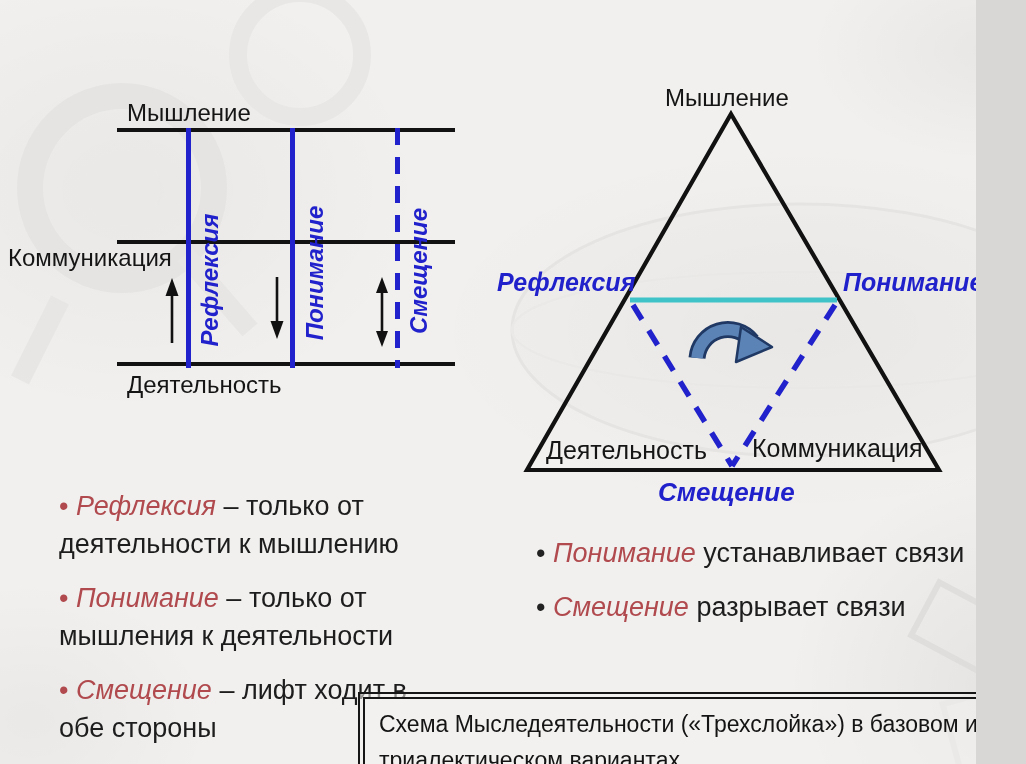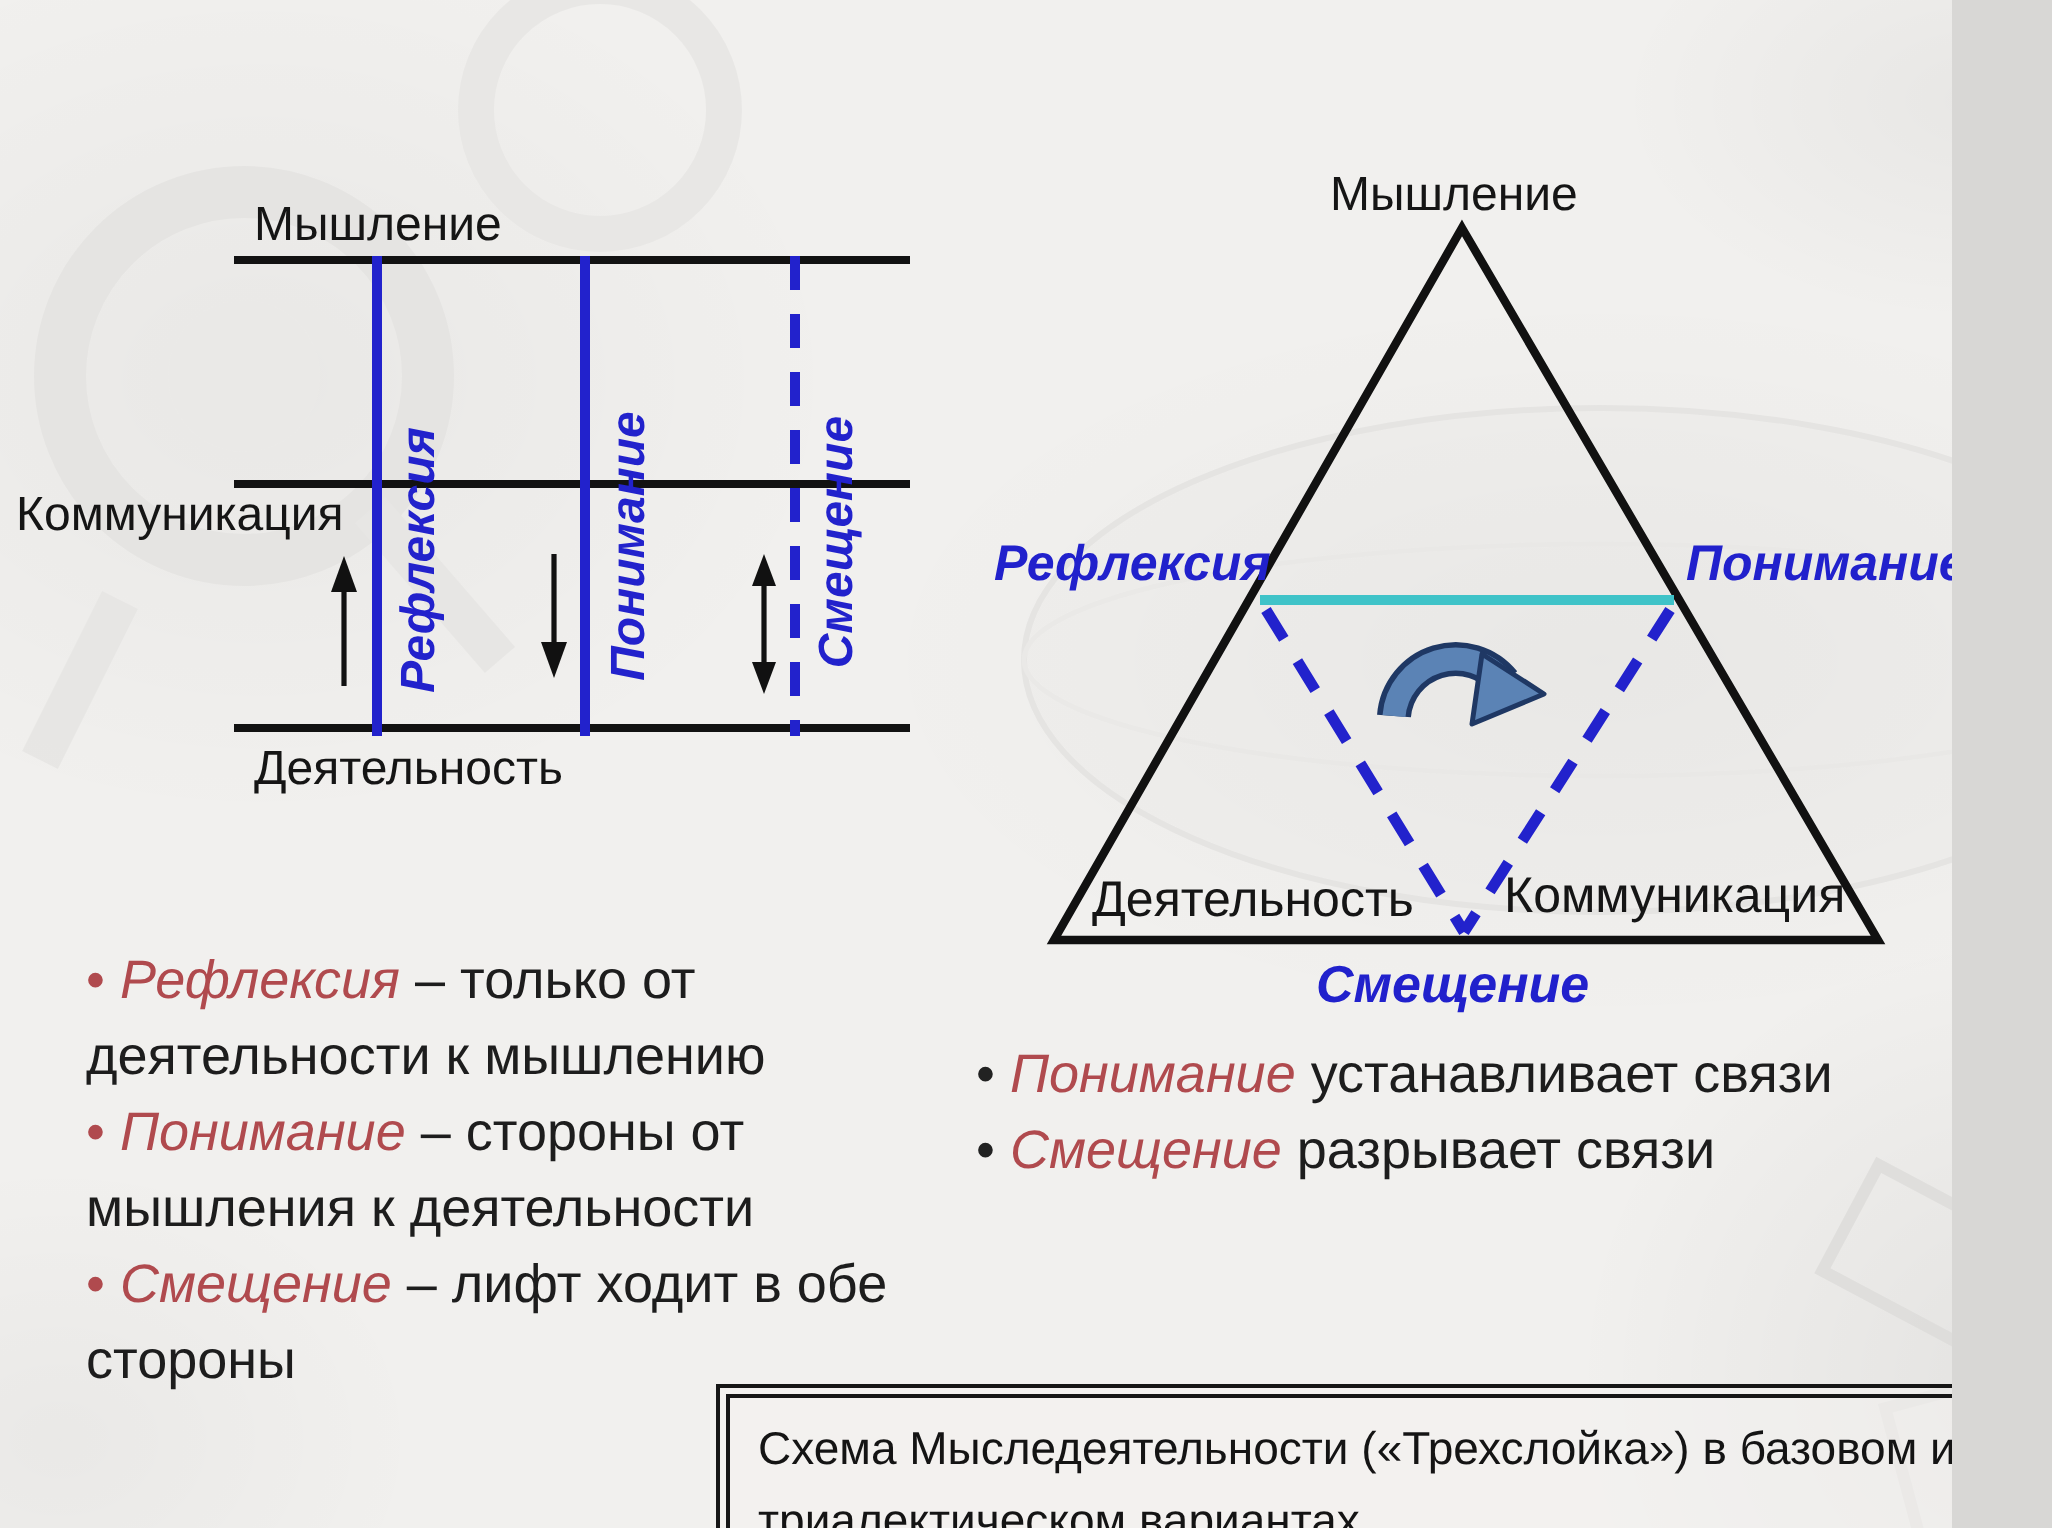--- a/index.html
+++ b/index.html
@@ -28,21 +28,21 @@
   .rot-label{
     position:absolute;width:140px;height:28px;line-height:28px;text-align:center;
     font-size:24px;font-style:italic;font-weight:600;color:#2222cc;white-space:nowrap;
     transform:rotate(-90deg);transform-origin:center center;
   }
   
   .tri-label{position:absolute;font-size:25px;color:#151515;white-space:nowrap;}
   .tri-label.blue{color:#2121cc;font-style:italic;font-weight:600;}
   
   .notes{position:absolute;font-size:27px;line-height:38px;color:#1d1d1d;}
-  .notes p{margin:0;}
+  .notes p{margin:16px;}
   .notes .term{font-style:italic;color:#b04a4e;}
   .notes.left-style .bullet{color:#b04a4e;}
   .notes.right-style .bullet{color:#222;}
   
   .caption-outer{
     position:absolute;left:358px;top:692px;width:653px;height:86px;
     border:2px solid #161616;box-sizing:border-box;background:rgba(244,243,241,0.55);
   }
   .caption-inner{
     position:absolute;left:3px;top:3px;right:3px;bottom:3px;
@@ -124,25 +124,25 @@
 
     <div class="tri-label blue" style="left:17px;top:193px;">Рефлексия</div>
     <div class="tri-label blue" style="left:363px;top:193px;">Понимание</div>
     <div class="tri-label" style="left:66px;top:361px;">Деятельность</div>
     <div class="tri-label" style="left:272px;top:359px;">Коммуникация</div>
     <div class="tri-label blue" style="left:178px;top:402px;font-size:26px;">Смещение</div>
   </div>
 
   <div class="notes left-style" style="left:43px;top:471px;width:404px;">
     <p><span class="bullet">•</span> <span class="term">Рефлексия</span> <span>– только от деятельности к мышлению</span></p>
-    <p><span class="bullet">•</span> <span class="term">Понимание</span> <span>– стороны от мышления к деятельности</span></p>
+    <p><span class="bullet">•</span> <span class="term">Понимание</span> <span>– только от мышления к деятельности</span></p>
     <p><span class="bullet">•</span> <span class="term">Смещение</span> <span>– лифт ходит в обе стороны</span></p>
   </div>
 
-  <div class="notes right-style" style="left:488px;top:518px;width:470px;">
+  <div class="notes right-style" style="left:520px;top:518px;width:470px;">
     <p><span class="bullet">•</span> <span class="term">Понимание</span> <span>устанавливает связи</span></p>
     <p><span class="bullet">•</span> <span class="term">Смещение</span> <span>разрывает связи</span></p>
   </div>
 
   <div class="caption-outer">
     <div class="caption-inner">
       <p class="caption-text">Схема Мыследеятельности («Трехслойка») в базовом и триалектическом вариантах</p>
     </div>
   </div>
 

